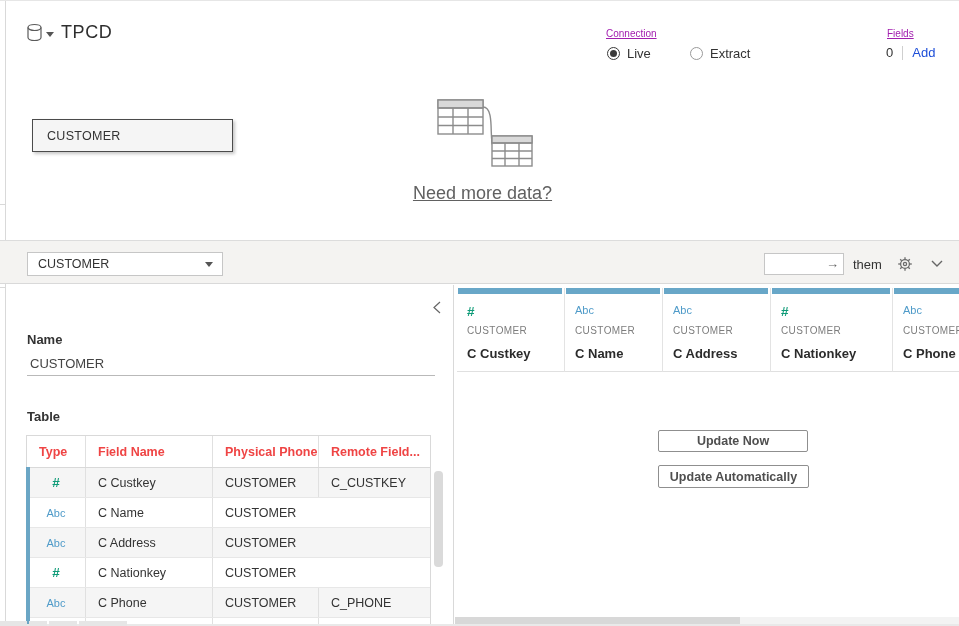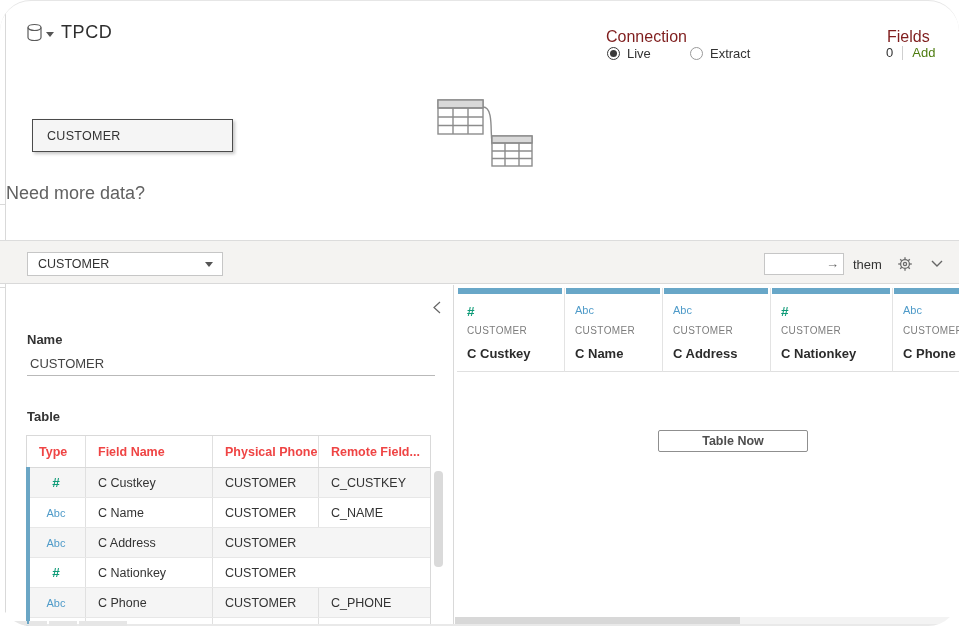--- a/index.html
+++ b/index.html
@@ -1,51 +1,51 @@
 <!DOCTYPE html>
 <html><head>
 <meta charset="utf-8">
 <style>
   html,body{margin:0;padding:0;background:#fff;}
   .window{position:relative;width:959px;height:626px;background:#fff;
     font-family:"Liberation Sans",sans-serif;color:#333;overflow:hidden;
-    border-top:1px solid #e6e6e6;box-sizing:border-box;border-radius:31px;}
+    border-top:1px solid #e6e6e6;box-sizing:border-box;}
   .window *{box-sizing:border-box;}
   .abs{position:absolute;}
 
   
   .left-edge{left:5px;top:0;width:1px;height:626px;background:#d9d9d9;}
   .edge-tick{left:0;width:5px;height:1px;background:#d9d9d9;}
 
   
   .db-icon{left:26px;top:22px;}
   .db-caret{left:46px;top:31px;width:0;height:0;border-left:4px solid transparent;
     border-right:4px solid transparent;border-top:5px solid #555;}
   .app-title{left:61px;top:21px;font-size:18px;letter-spacing:.6px;color:#2e2e2e;}
-  .sec-label{font-size:16px;color:#7f1d1d;}
+  .sec-label{font-size:10px;color:#a21caf;text-decoration:underline;}
   .conn-label{left:606px;top:27px;}
   .radio-row{top:45px;display:flex;align-items:center;gap:7px;font-size:13px;color:#333;}
   .radio{width:13px;height:13px;border:1px solid #9a9a9a;border-radius:50%;
     display:inline-flex;align-items:center;justify-content:center;background:#fff;}
   .radio.selected{border-color:#3a3a3a;}
   .radio .dot{width:7px;height:7px;border-radius:50%;background:transparent;}
   .radio.selected .dot{background:#3a3a3a;}
   .filters-label{left:887px;top:27px;}
   .filters-row{left:886px;top:44px;display:flex;align-items:center;font-size:13px;color:#333;}
   .filters-count{margin-right:9px;}
   .filters-div{width:1px;height:14px;background:#cfcfcf;margin-right:9px;}
-  .add-link{color:#4d7c0f;cursor:pointer;}
+  .add-link{color:#1d4ed8;cursor:pointer;}
 
   
   .table-chip{left:32px;top:118px;width:201px;height:33px;background:#f5f5f5;
     border:1.5px solid #4b4b4b;box-shadow:2px 2px 3px rgba(0,0,0,.22);
     display:flex;align-items:center;padding-left:14px;font-size:12.5px;
     letter-spacing:.3px;color:#333;}
   .illus{left:430px;top:95px;}
-  .empty-title{left:6px;top:182px;width:953px;font-size:18px;color:#616161;}
+  .empty-title{left:6px;top:182px;width:953px;text-align:center;font-size:18px;color:#616161;text-decoration:underline;}
   .empty-hint{left:6px;top:216px;width:953px;text-align:center;font-size:13.5px;color:#6b6b6b;}
   .empty-hint a{color:#6b6b6b;text-decoration:underline;cursor:pointer;}
 
   
   .toolbar{left:0;top:239px;width:959px;height:44px;background:#f4f3f1;
     border-top:1px solid #dcdcdc;border-bottom:1px solid #d9d9d9;}
   .tbl-select{left:27px;top:11px;width:196px;height:24px;background:#fff;
     border:1px solid #c6c6c6;display:flex;align-items:center;padding-left:10px;
     font-size:12.5px;color:#333;cursor:pointer;}
   .tbl-select .caret{position:absolute;right:9px;top:9px;width:0;height:0;
@@ -231,21 +231,20 @@
         <div class="fcell">C Custkey</div>
         <div class="fcell">CUSTOMER</div>
         <div class="fcell">C_CUSTKEY</div>
       </div>
       <div class="frow body">
         <div class="fcell type">
             <span class="glyph str">Abc</span>
           </div>
         <div class="fcell">C Name</div>
         <div class="fcell">CUSTOMER</div>
-        <div class="fcell">C_NAME</div>
       </div>
       <div class="frow body alt">
         <div class="fcell type">
             <span class="glyph str">Abc</span>
           </div>
         <div class="fcell">C Address</div>
         <div class="fcell">CUSTOMER</div>
       </div>
       <div class="frow body">
         <div class="fcell type">
@@ -299,21 +298,22 @@
         <span class="tbl">CUSTOMER</span>
         <span class="fld">C Nationkey</span>
       </div>
       <div class="gcol" style="left:436px;width:120px;border-right:none;">
         <div class="bar"></div>
         <span class="gicon glyph str">Abc</span>
         <span class="tbl">CUSTOMER</span>
         <span class="fld">C Phone</span>
       </div>
     </div>
-    <button class="btn btn-now">Table Now</button>
+    <button class="btn btn-now">Update Now</button>
+    <button class="btn btn-auto">Update Automatically</button>
   </div>
 
   <div class="abs hscroll-track"></div>
   <div class="abs hscroll-thumb"></div>
   <div class="abs bottom-bar"></div>
   <div class="abs tabseg" style="left:0;width:27px;"></div>
   <div class="abs tabseg" style="left:29px;width:18px;"></div>
   <div class="abs tabseg" style="left:49px;width:28px;"></div>
   <div class="abs tabseg" style="left:79px;width:48px;"></div>
 

